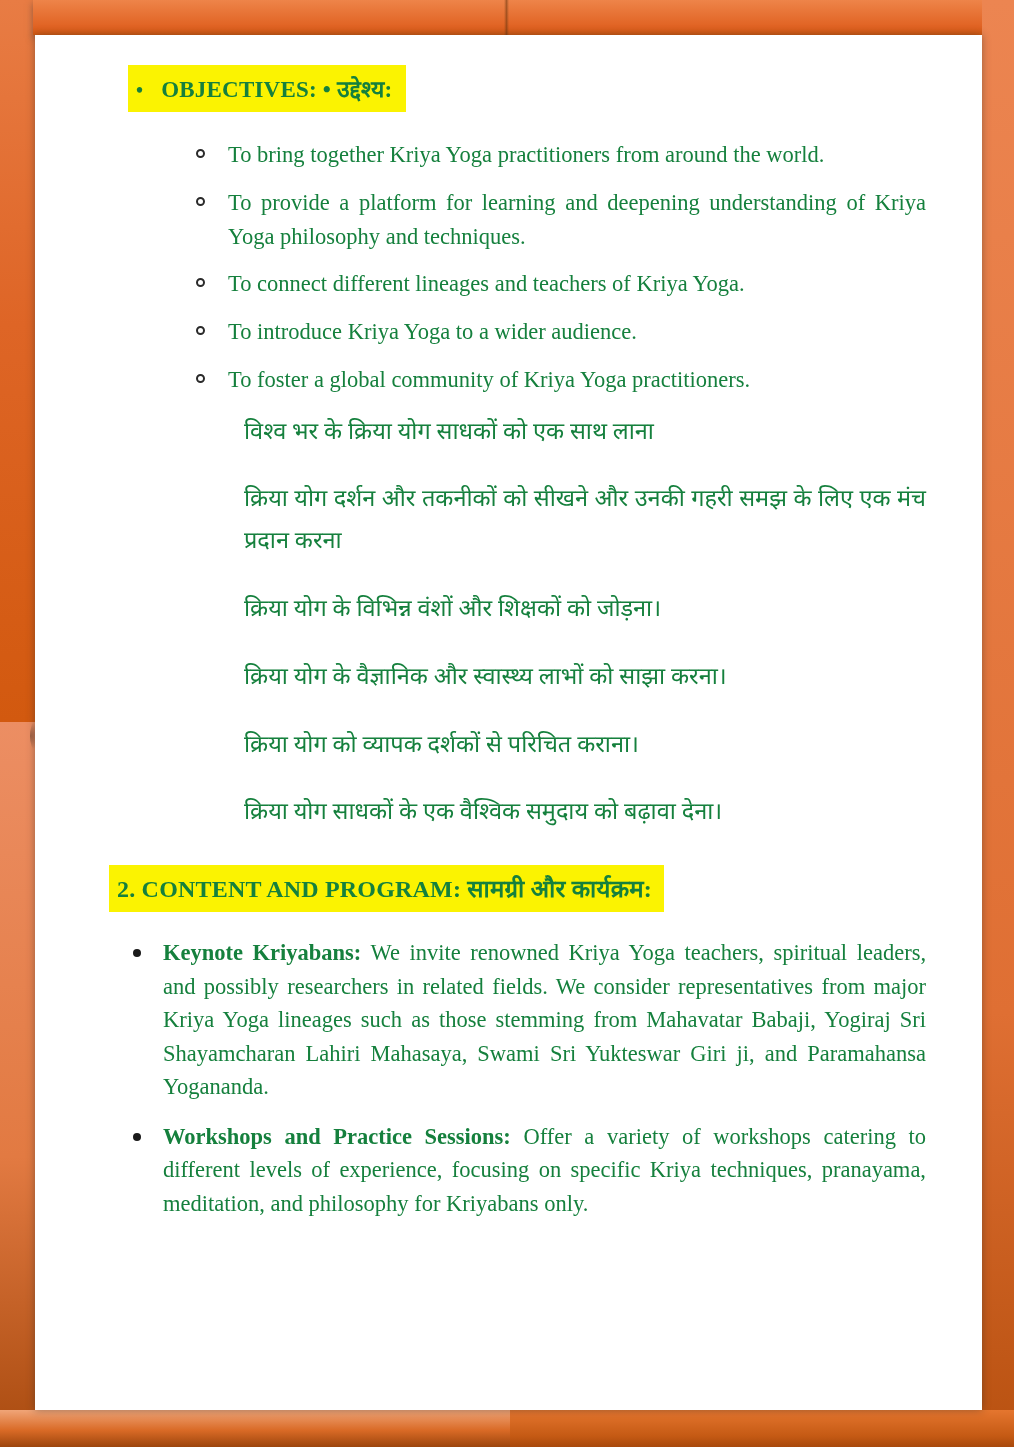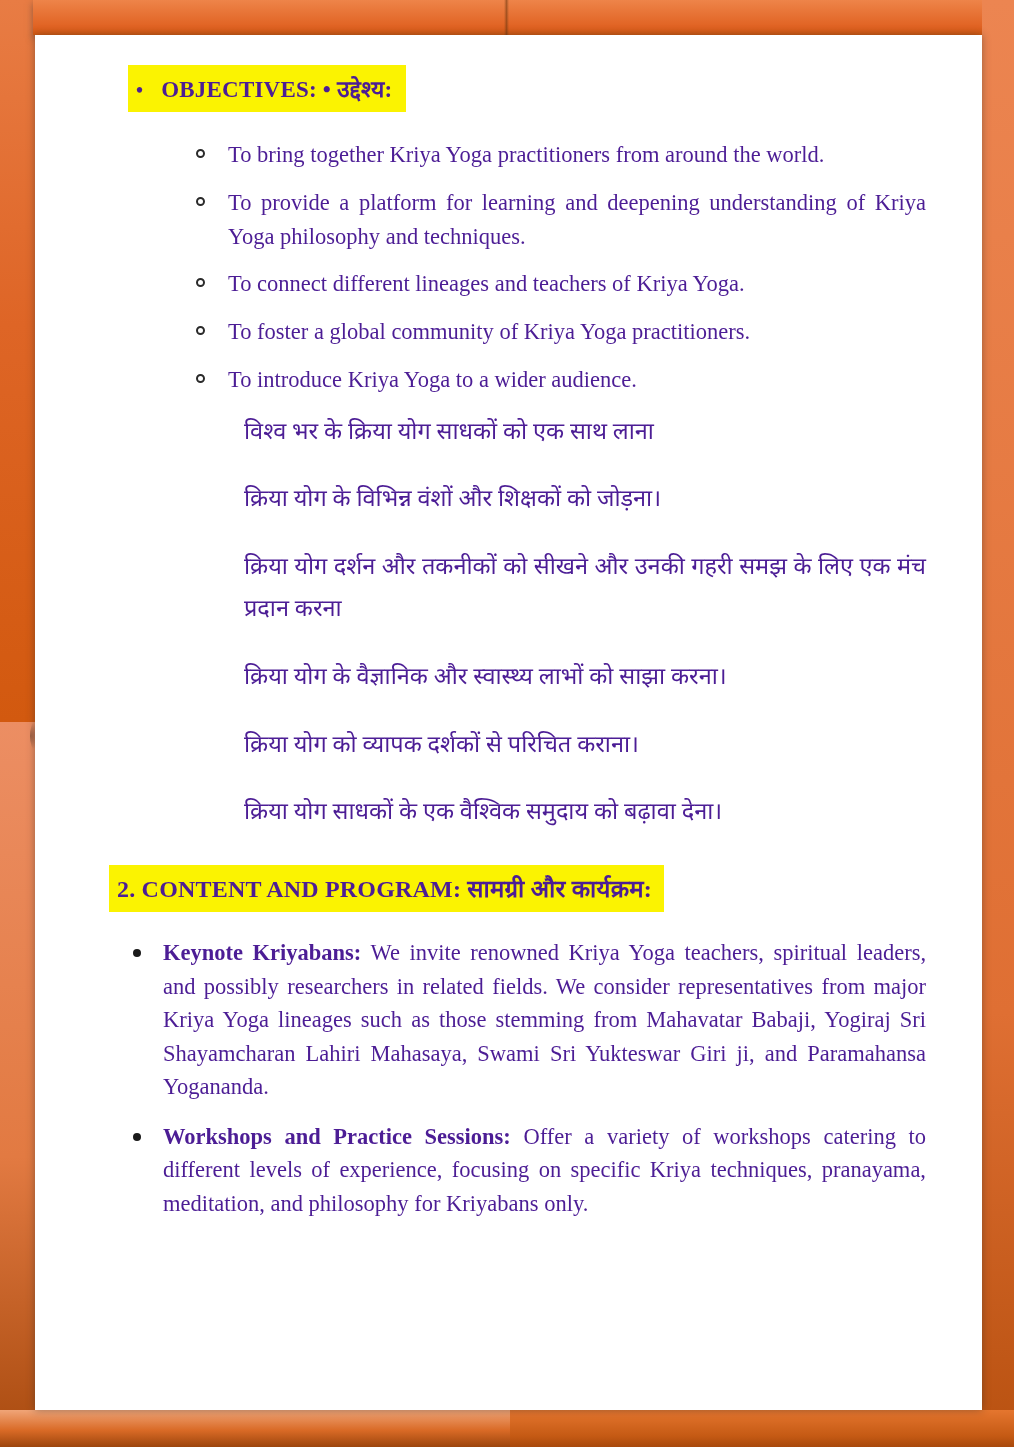--- a/index.html
+++ b/index.html
@@ -26,21 +26,21 @@
     background:linear-gradient(90deg, rgba(110,55,15,0), rgba(110,55,15,.55), rgba(110,55,15,0)); }
 
   .band-bottom-left { position:absolute; left:0; top:1410px; width:510px; height:37px;
     background:linear-gradient(180deg,#F0A578 0%,#D96A26 55%,#9C450D 100%); }
   .band-bottom-right { position:absolute; left:510px; top:1410px; width:504px; height:37px;
     background:linear-gradient(180deg,#E5762F 0%,#C55A14 70%,#A8490C 100%); }
 
   
   .page { position:absolute; left:35px; top:35px; width:947px; height:1375px;
     background:#FFFFFF; box-shadow:0 0 8px rgba(50,45,40,.45); }
-  .content { padding:30px 56px 0 60px; color:#4c1d95; }
+  .content { padding:30px 56px 0 60px; color:#15803d; }
 
   .hl { display:inline-block; background:#FBF301; }
 
   h1.doc-h1 { margin:0 0 26px 33px; font-size:23px; font-weight:bold;
     padding:7px 14px 8px 6px; letter-spacing:.2px; }
   h1 .marker { display:inline-block; margin:0 18px 0 2px; font-size:20px; }
 
   ul { list-style:none; margin:0; }
 
   ul.sub-list { padding:0 0 0 101px; }
@@ -92,32 +92,32 @@
         <li>
           <span class="circle-bullet"></span>
           <span>To provide a platform for learning and deepening understanding of Kriya Yoga philosophy and techniques.</span>
         </li>
         <li>
           <span class="circle-bullet"></span>
           <span>To connect different lineages and teachers of Kriya Yoga.</span>
         </li>
         <li>
           <span class="circle-bullet"></span>
-          <span>To foster a global community of Kriya Yoga practitioners.</span>
+          <span>To introduce Kriya Yoga to a wider audience.</span>
         </li>
         <li>
           <span class="circle-bullet"></span>
-          <span>To introduce Kriya Yoga to a wider audience.</span>
+          <span>To foster a global community of Kriya Yoga practitioners.</span>
         </li>
       </ul>
 
       <div class="hindi-block">
         <p>विश्व भर के क्रिया योग साधकों को एक साथ लाना</p>
+        <p>क्रिया योग दर्शन और तकनीकों को सीखने और उनकी गहरी समझ के लिए एक मंच प्रदान करना</p>
         <p>क्रिया योग के विभिन्न वंशों और शिक्षकों को जोड़ना।</p>
-        <p>क्रिया योग दर्शन और तकनीकों को सीखने और उनकी गहरी समझ के लिए एक मंच प्रदान करना</p>
         <p>क्रिया योग के वैज्ञानिक और स्वास्थ्य लाभों को साझा करना।</p>
         <p>क्रिया योग को व्यापक दर्शकों से परिचित कराना।</p>
         <p>क्रिया योग साधकों के एक वैश्विक समुदाय को बढ़ावा देना।</p>
       </div>
 
       <h2 class="doc-h2 hl">2. CONTENT AND PROGRAM: सामग्री और कार्यक्रम:</h2>
 
       <ul class="main-list">
         <li>
           <span class="disc-bullet"></span>

